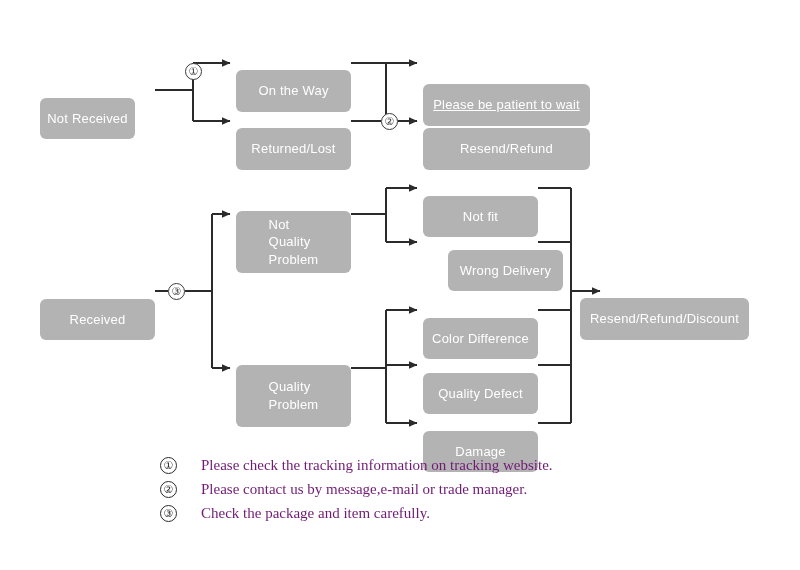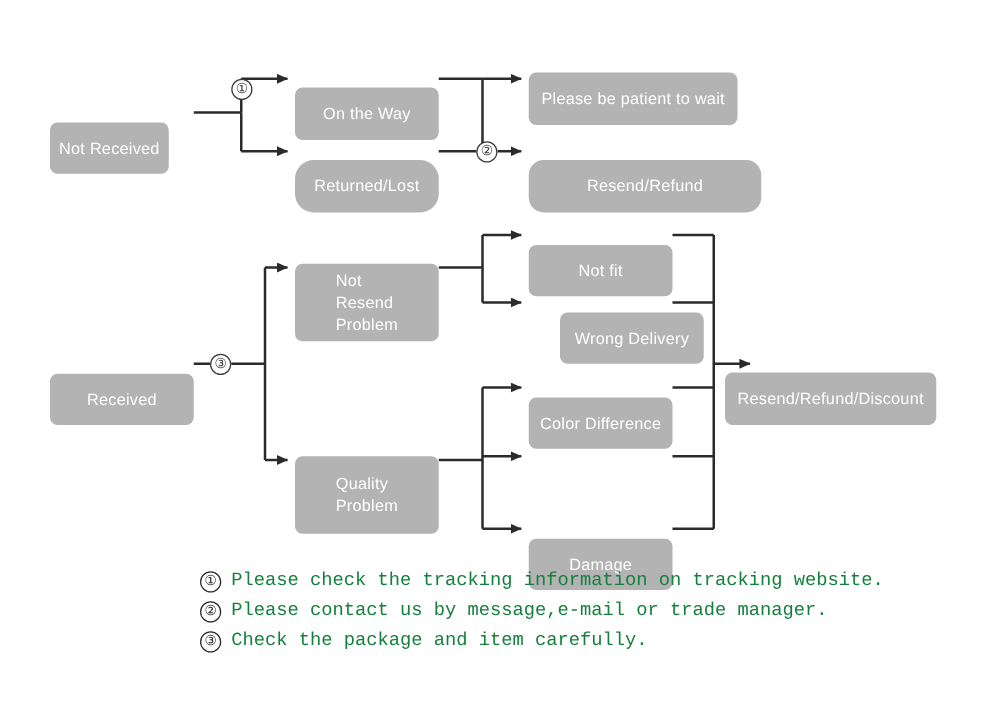--- a/index.html
+++ b/index.html
@@ -81,24 +81,24 @@
     border-radius: 50%;
     color: #2b2b2b;
     font-size: 11px;
     line-height: 15px;
     text-align: center;
     box-sizing: border-box;
     flex: 0 0 auto;
     margin-top: 2px;
   }
   .legend-text {
-    margin-left: 8px;
+    margin-left: 24px;
     font-size: 15px;
-    color: #15803d;
-    font-family: Liberation Mono, monospace;
+    color: #701a75;
+    font-family: Liberation Serif, serif;
     white-space: nowrap;
     line-height: 20px;
   }
 </style>
 </head>
 <body>
 
 <div id="diagram-root">
 
   <svg id="flow-svg" viewBox="0 0 800 570">
@@ -151,59 +151,62 @@
   </svg>
 
   <div class="node-box" style="left:40px; top:70px; width:95px; height:41px;">
     <span class="node-label">Not Received</span>
   </div>
 
   <div class="node-box" style="left:236px; top:42px; width:115px; height:42px;">
     <span class="node-label">On the Way</span>
   </div>
 
-  <div class="node-box" style="left:236px; top:100px; width:115px; height:42px;border-radius:15px;">
+  <div class="node-box" style="left:236px; top:100px; width:115px; height:42px;">
     <span class="node-label">Returned/Lost</span>
   </div>
 
-  <div class="node-box" style="left:423px; top:30px; width:167px; height:42px;">
+  <div class="node-box" style="left:423px; top:56px; width:167px; height:42px;text-decoration:underline;">
     <span class="node-label">Please be patient to wait</span>
   </div>
 
-  <div class="node-box" style="left:423px; top:100px; width:186px; height:42px;border-radius:12px;">
+  <div class="node-box" style="left:423px; top:100px; width:167px; height:42px;">
     <span class="node-label">Resend/Refund</span>
   </div>
 
   <div class="node-box" style="left:40px; top:271px; width:115px; height:41px;">
     <span class="node-label">Received</span>
   </div>
 
   <div class="node-box" style="left:236px; top:183px; width:115px; height:62px;">
     <span class="node-label">Not
-Resend
+Quality
 Problem</span>
   </div>
 
   <div class="node-box" style="left:236px; top:337px; width:115px; height:62px;">
     <span class="node-label">Quality
 Problem</span>
   </div>
 
   <div class="node-box" style="left:423px; top:168px; width:115px; height:41px;">
     <span class="node-label">Not fit</span>
   </div>
 
   <div class="node-box" style="left:448px; top:222px; width:115px; height:41px;">
     <span class="node-label">Wrong Delivery</span>
   </div>
 
   <div class="node-box" style="left:423px; top:290px; width:115px; height:41px;">
     <span class="node-label">Color Difference</span>
   </div>
 
+  <div class="node-box" style="left:423px; top:345px; width:115px; height:41px;">
+    <span class="node-label">Quality Defect</span>
+  </div>
 
   <div class="node-box" style="left:423px; top:403px; width:115px; height:41px;">
     <span class="node-label">Damage</span>
   </div>
 
   <div class="node-box" style="left:580px; top:270px; width:169px; height:42px;">
     <span class="node-label">Resend/Refund/Discount</span>
   </div>
 
   <div class="marker-circle" style="left:185px; top:63px;">①</div>

